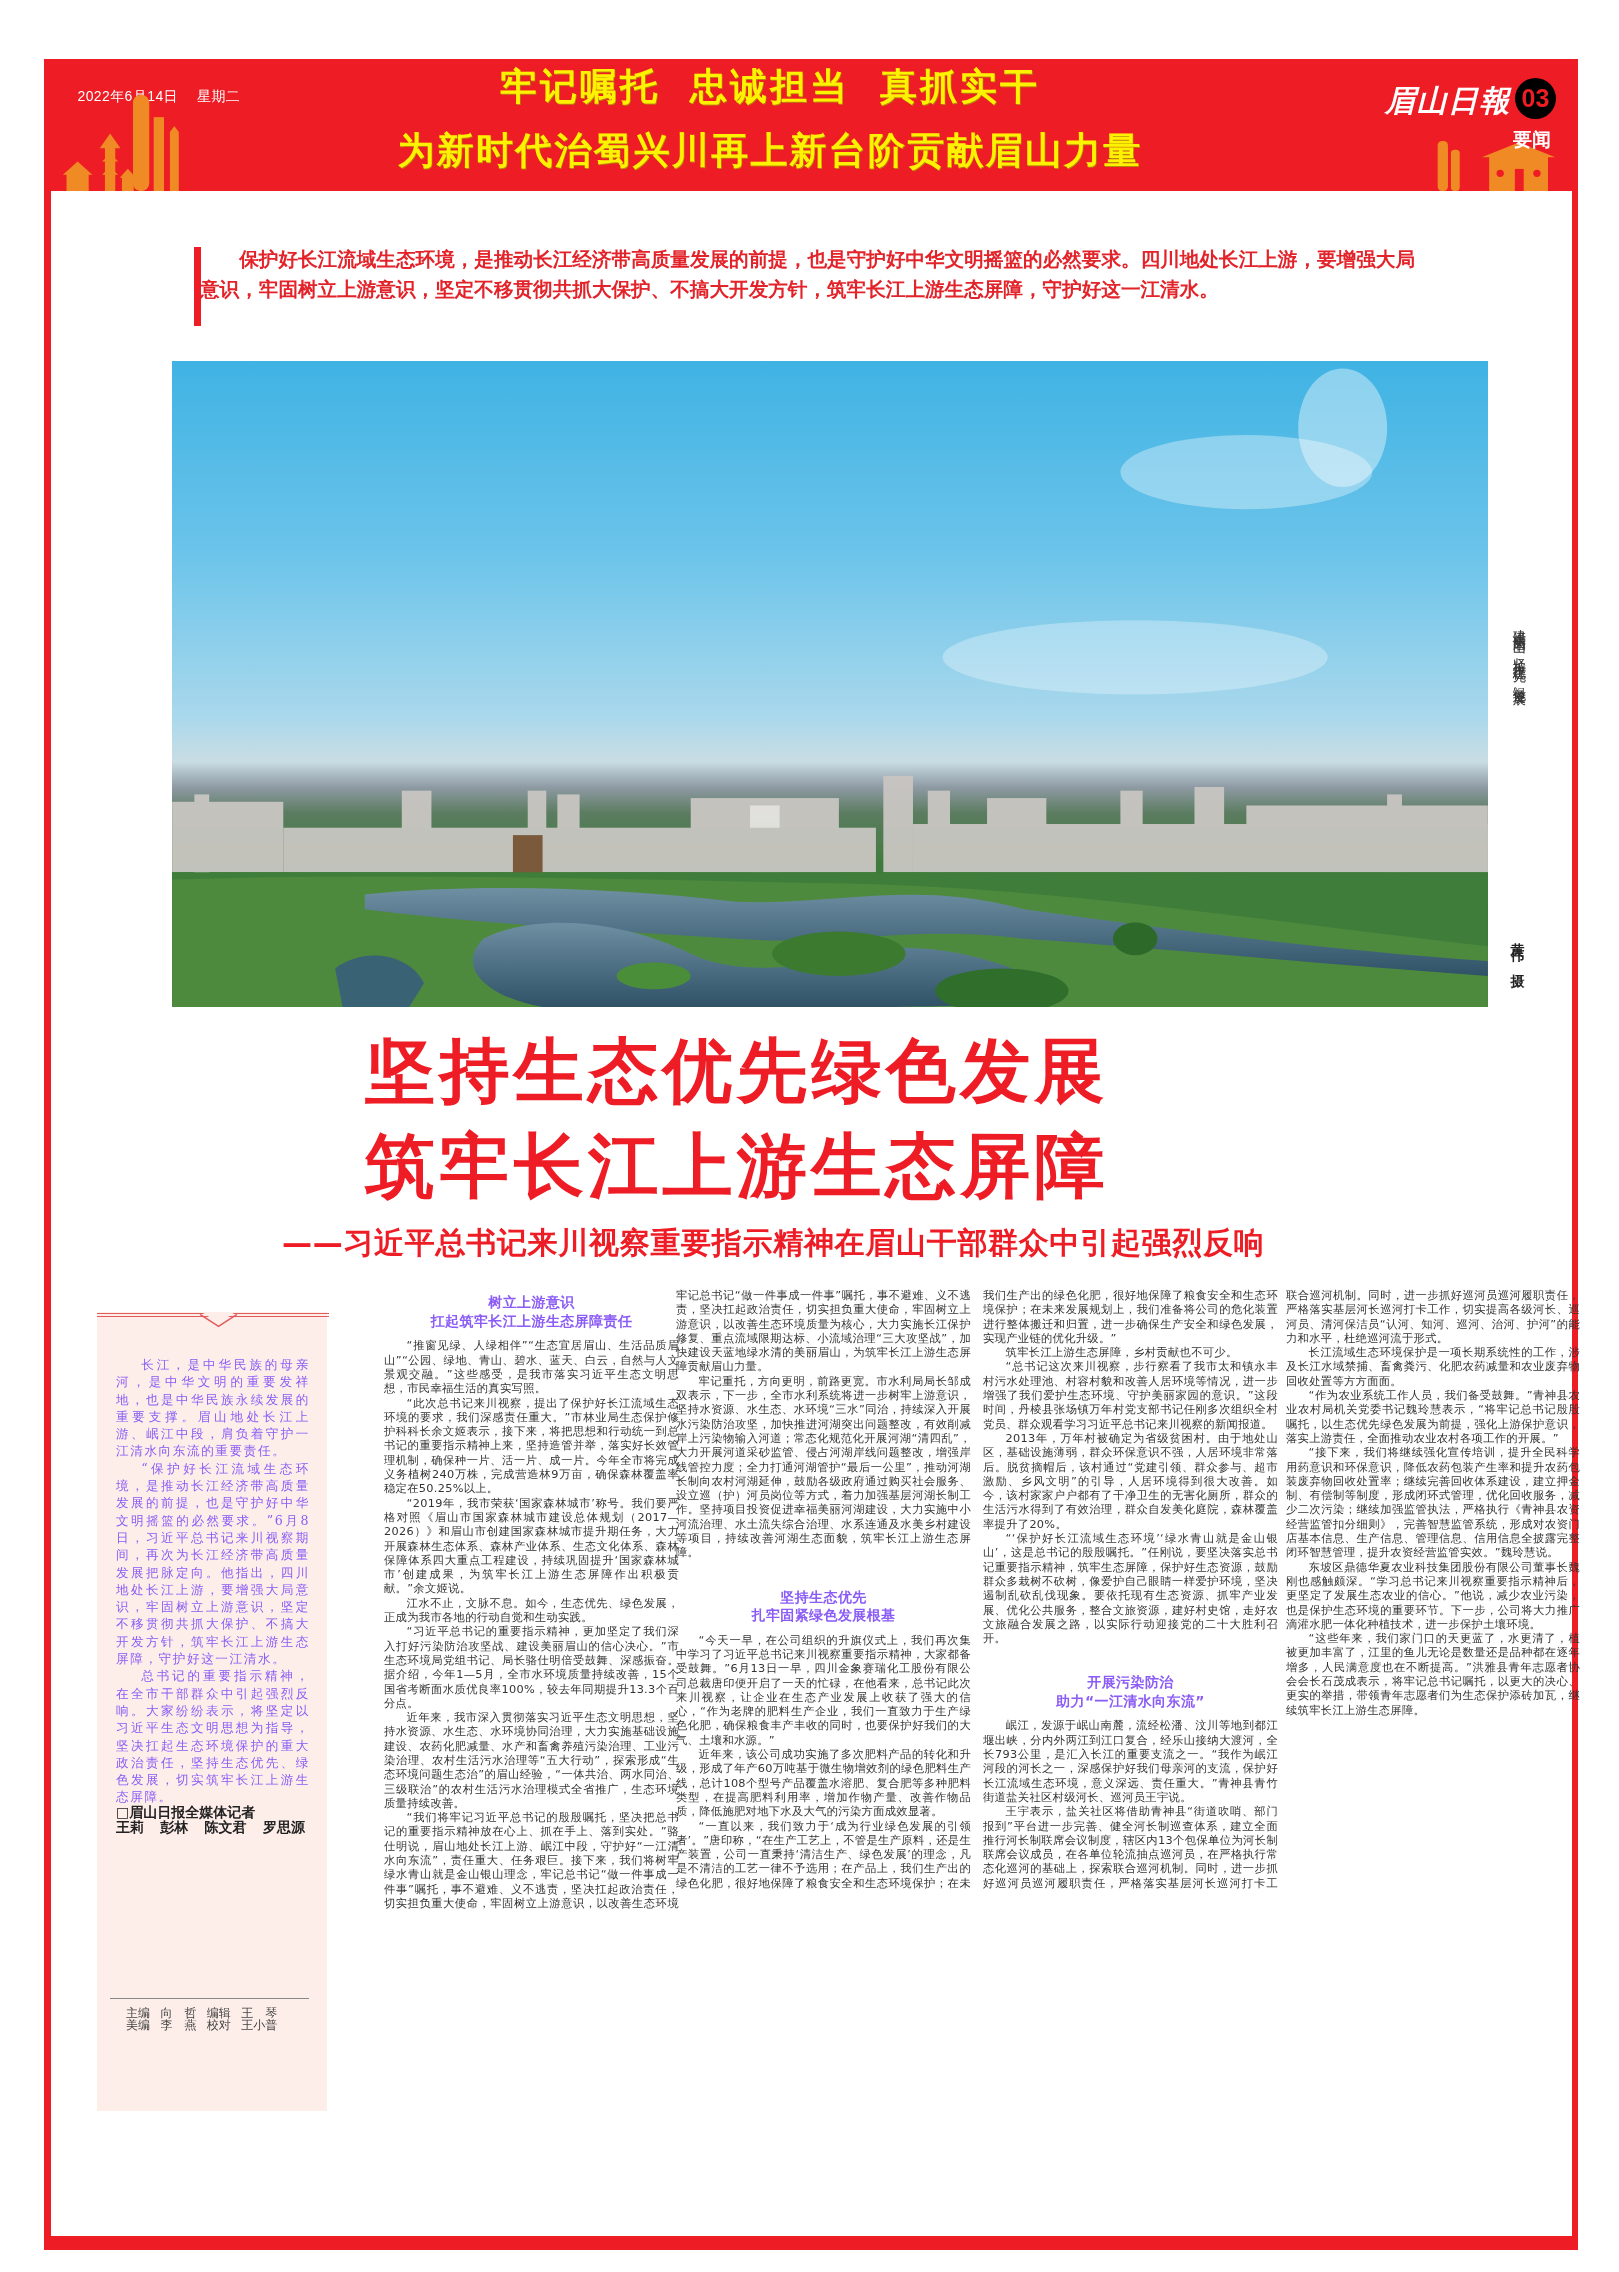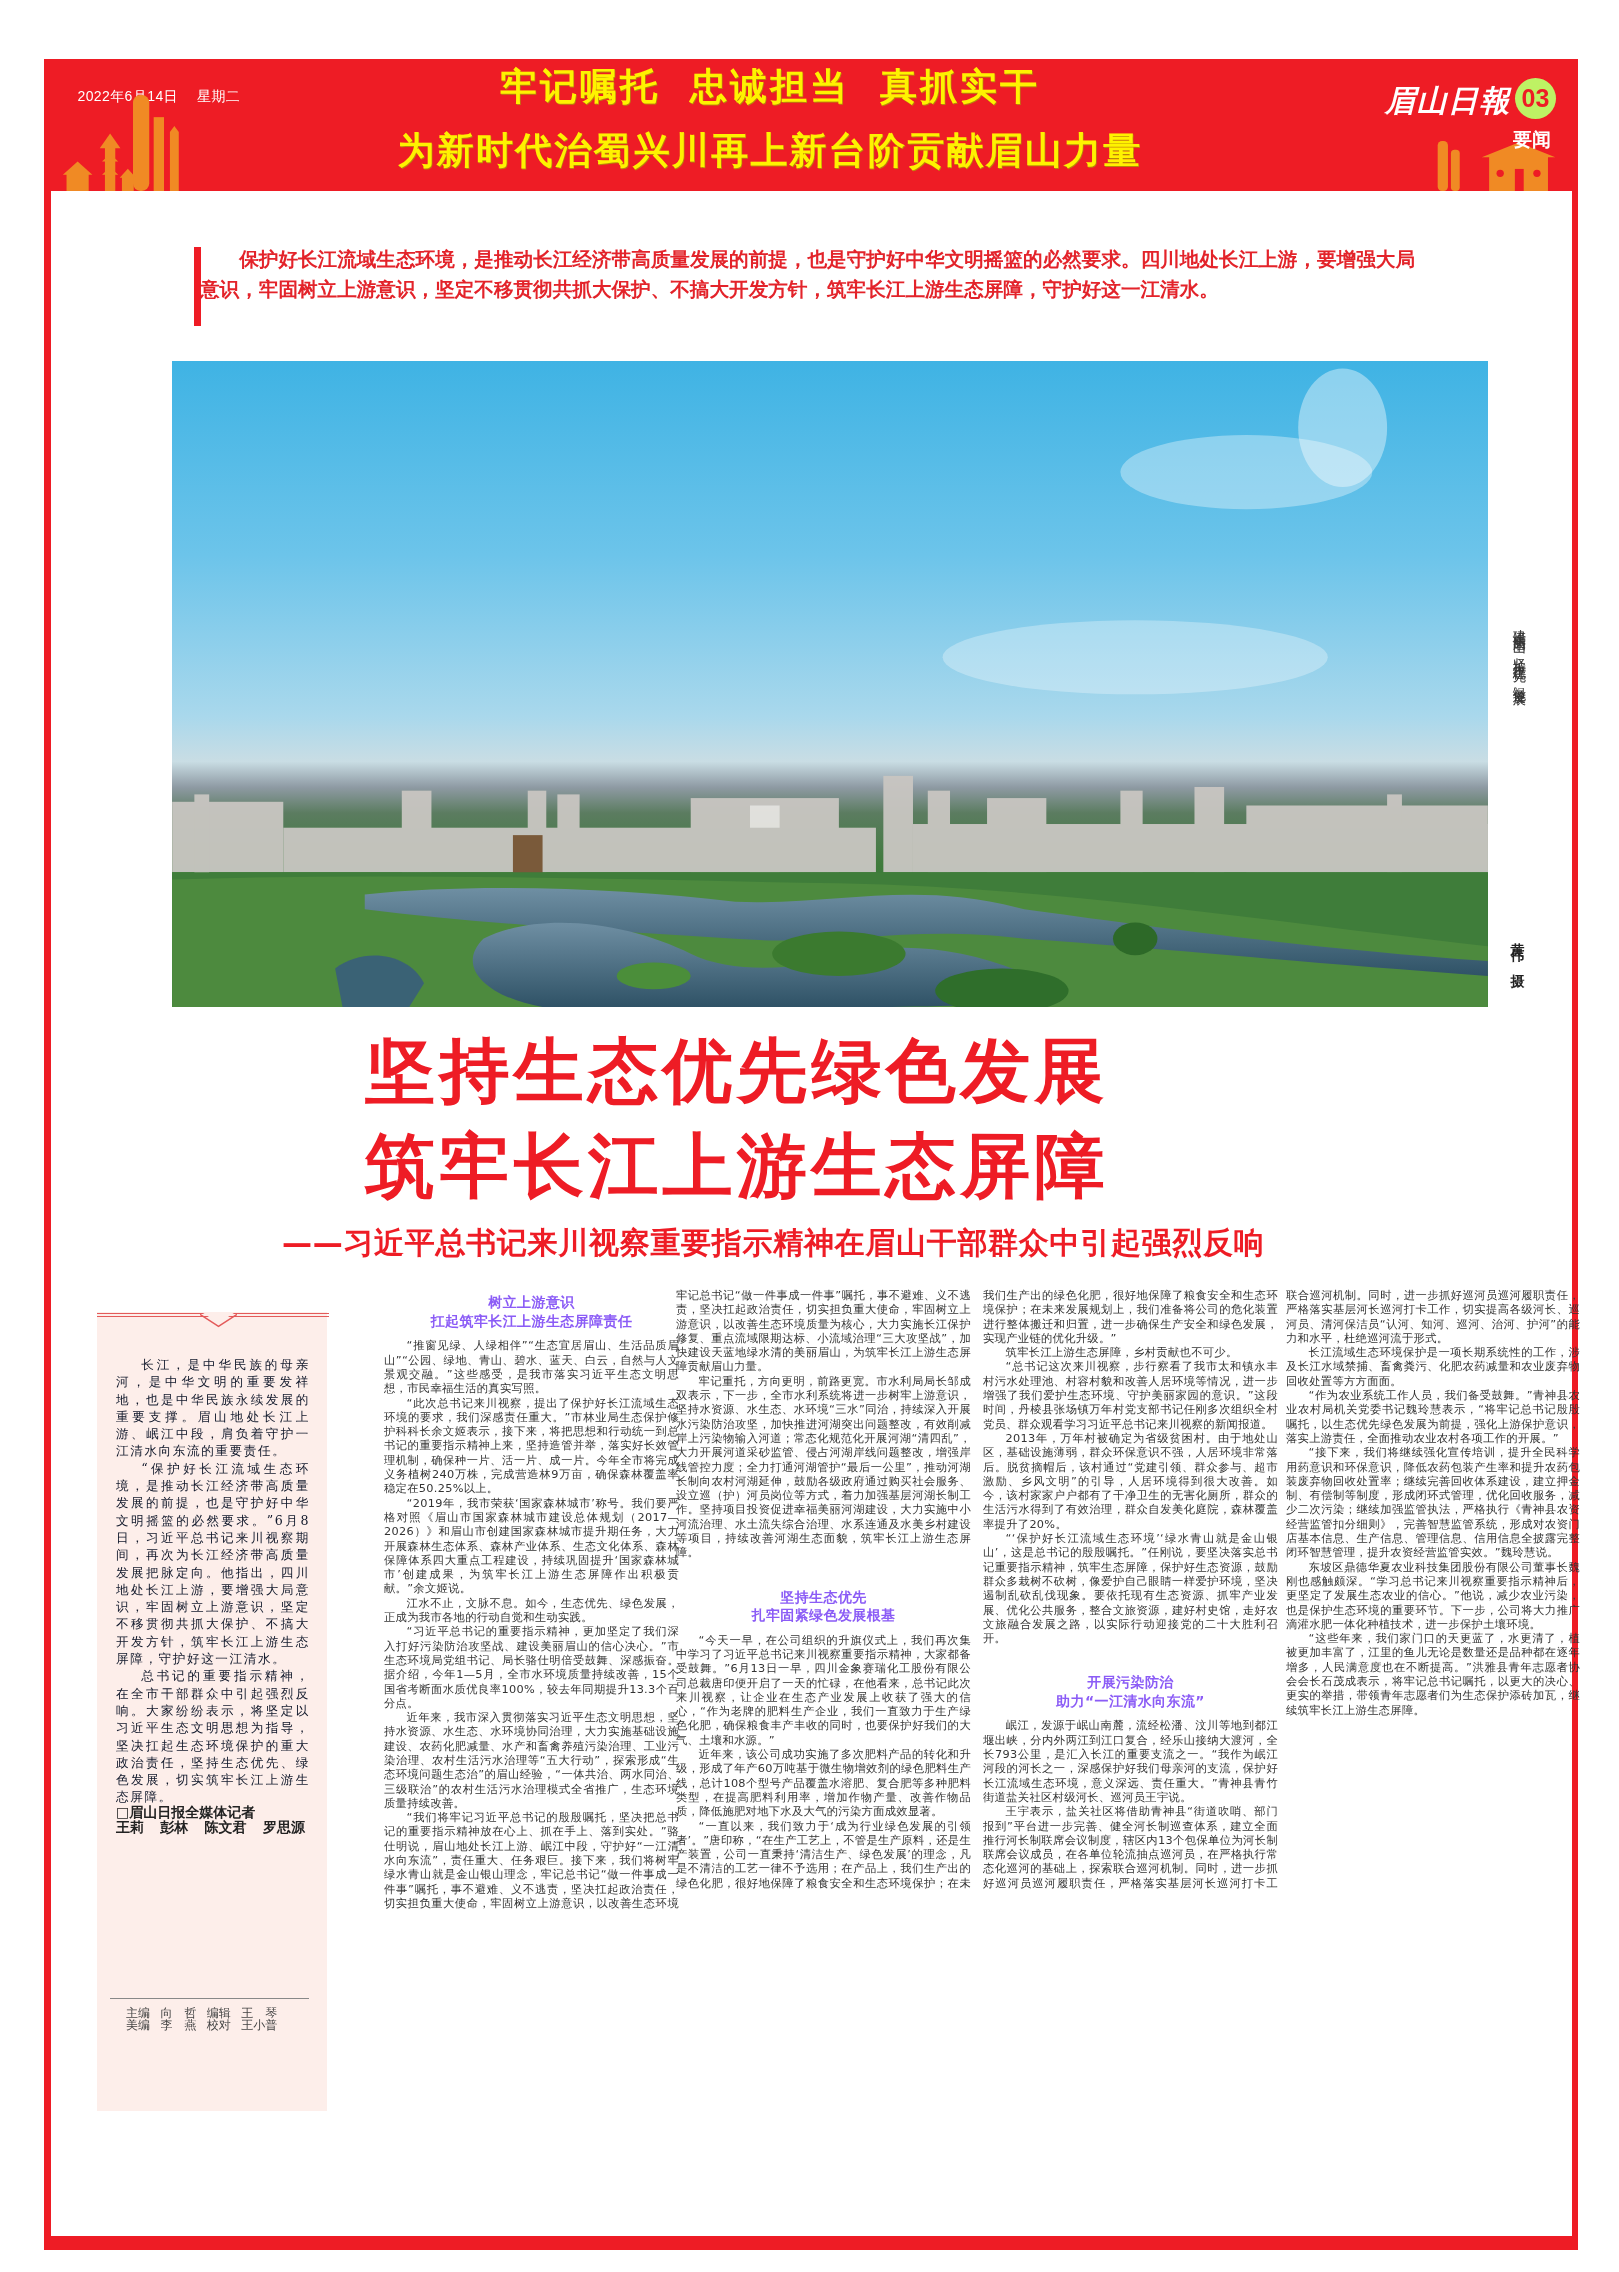--- a/index.html
+++ b/index.html
@@ -31,21 +31,21 @@
   }
   .slogan-1 { top: 3px; font-size: 37px; letter-spacing: 3px; padding-right: 82px; }
   .slogan-1 .gap { display: inline-block; width: 30px; }
   .slogan-2 { top: 67px; font-size: 37px; letter-spacing: 2.2px; padding-right: 82px; }
   .brand {
     position: absolute; right: 67px; top: 22px; color: #fff; font-family: "DejaVu Serif", serif;
     font-style: italic; font-size: 30px; font-weight: bold; letter-spacing: 1.5px;
   }
   .page-no {
     position: absolute; right: 22px; top: 19px; width: 41px; height: 41px; border-radius: 50%;
-    background: #bef264; color: #ee1c25; font-weight: bold; font-size: 25px;
+    background: #000000; color: #ee1c25; font-weight: bold; font-size: 25px;
     font-family: "Liberation Sans", sans-serif; text-align: center; line-height: 41px;
   }
   .section-name {
     position: absolute; right: 27px; top: 68px; color: #fff; font-size: 19px; font-weight: bold;
   }
 
   
   .lead {
     position: absolute; left: 200px; top: 245px; width: 1215px;
     color: #e3232a; font-weight: bold; font-size: 19.6px; line-height: 30px;
@@ -87,21 +87,21 @@
     background: #fdeeea;
   }
   .sidebar-rule {
     position: absolute; left: 97px; top: 1313px; width: 232px; height: 4.4px;
     border-top: 1.5px solid #e35a5a; border-bottom: 1.5px solid #e35a5a;
   }
   .sidebar-notch { position: absolute; left: 200px; top: 1313px; width: 37px; height: 16.3px; }
   .sidebar-text {
     position: absolute; left: 116px; top: 1356px; width: 194px;
     font-family: "DejaVu Serif", serif; font-size: 12.6px; line-height: 17.3px; letter-spacing: 1.6px;
-    color: #0f172a; text-align: justify;
+    color: #8b5cf6; text-align: justify;
   }
   .sidebar-text p { text-indent: 2em; }
   .byline {
     position: absolute; left: 116px; top: 1805px; width: 207px;
     font-size: 14px; font-weight: bold; line-height: 15px; color: #222;
   }
   .byline .names span { margin-right: 16.3px; }
   .staff-rule { position: absolute; left: 110px; top: 1998px; width: 199px; height: 0.7px; background: #888; }
   .staff {
     position: absolute; left: 126px; top: 2007px; width: 193px; font-size: 12px; line-height: 12px; color: #444;

